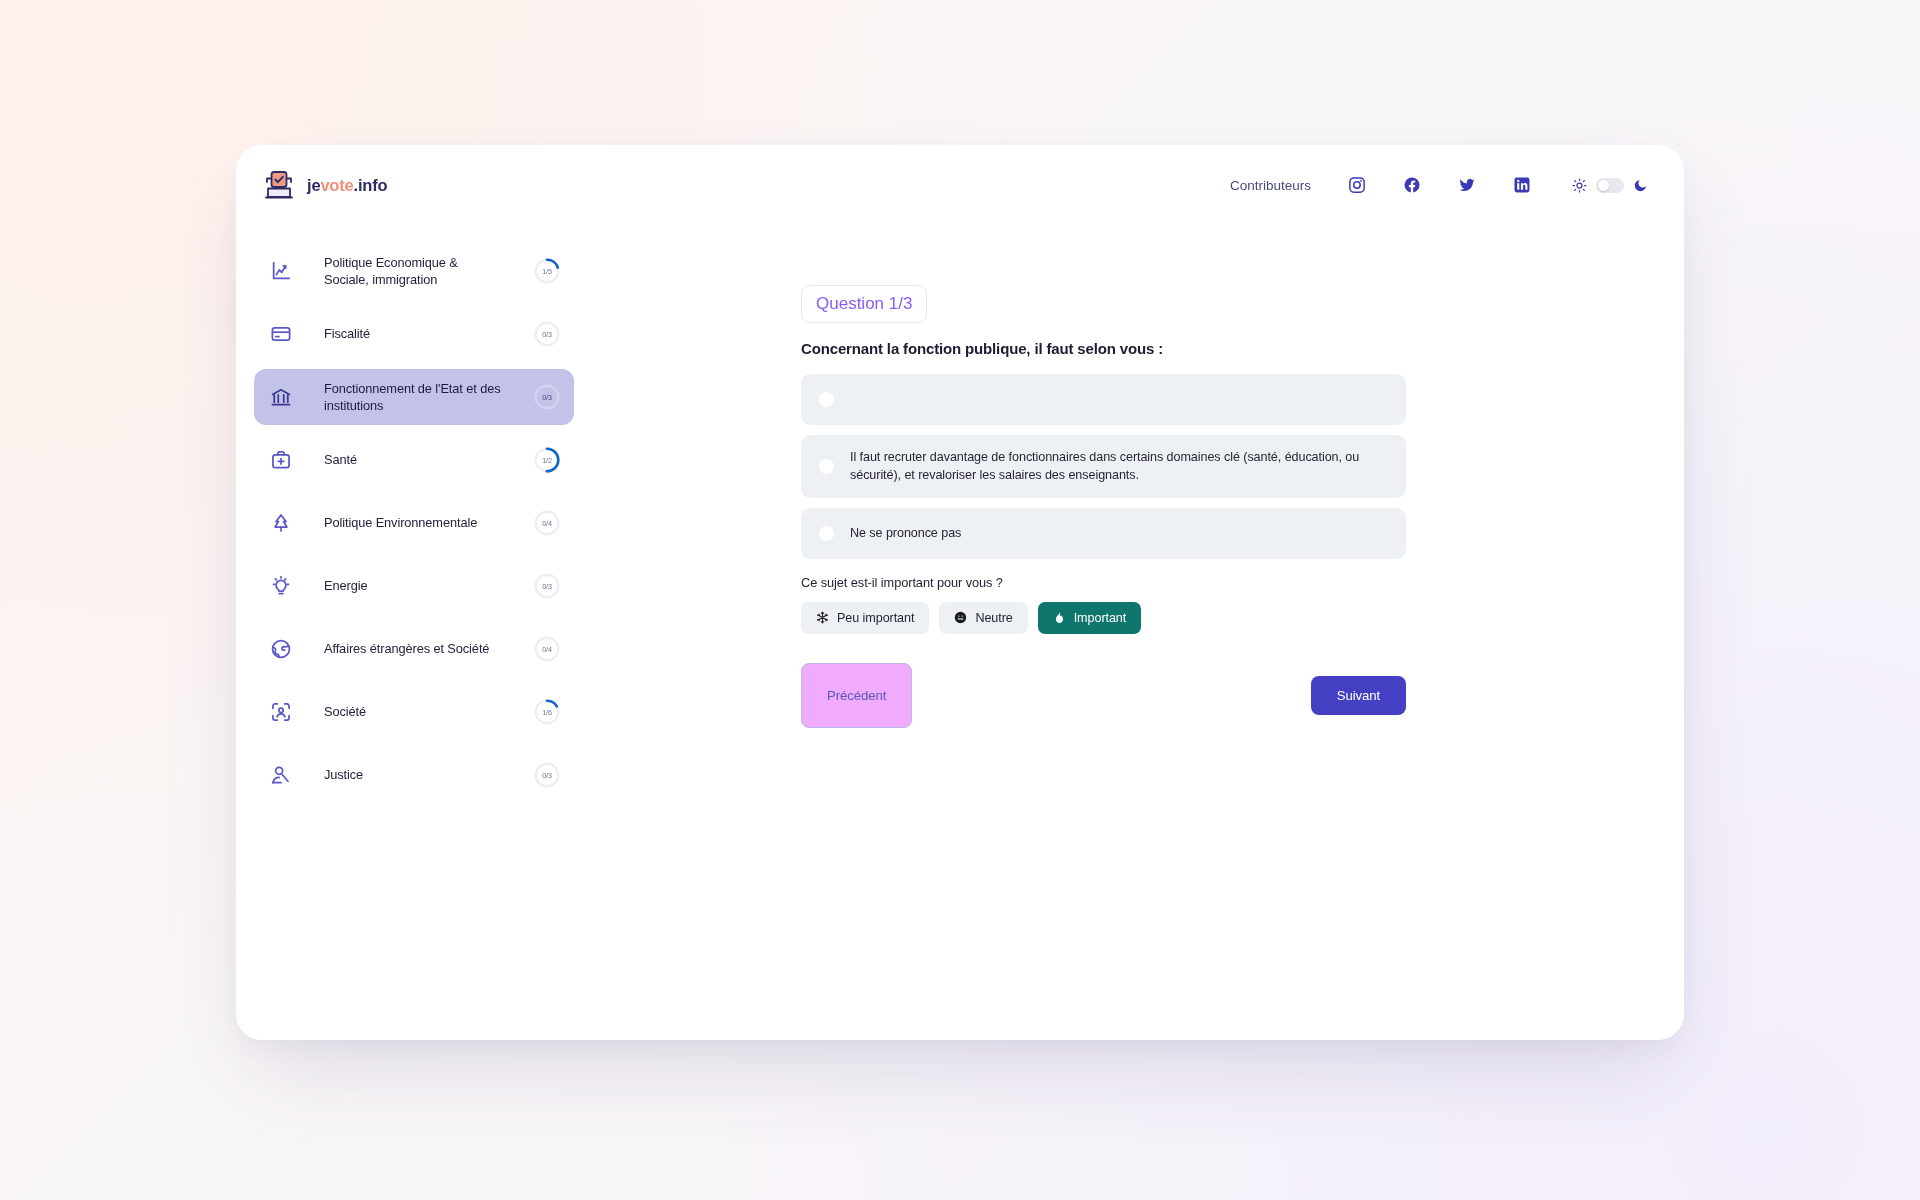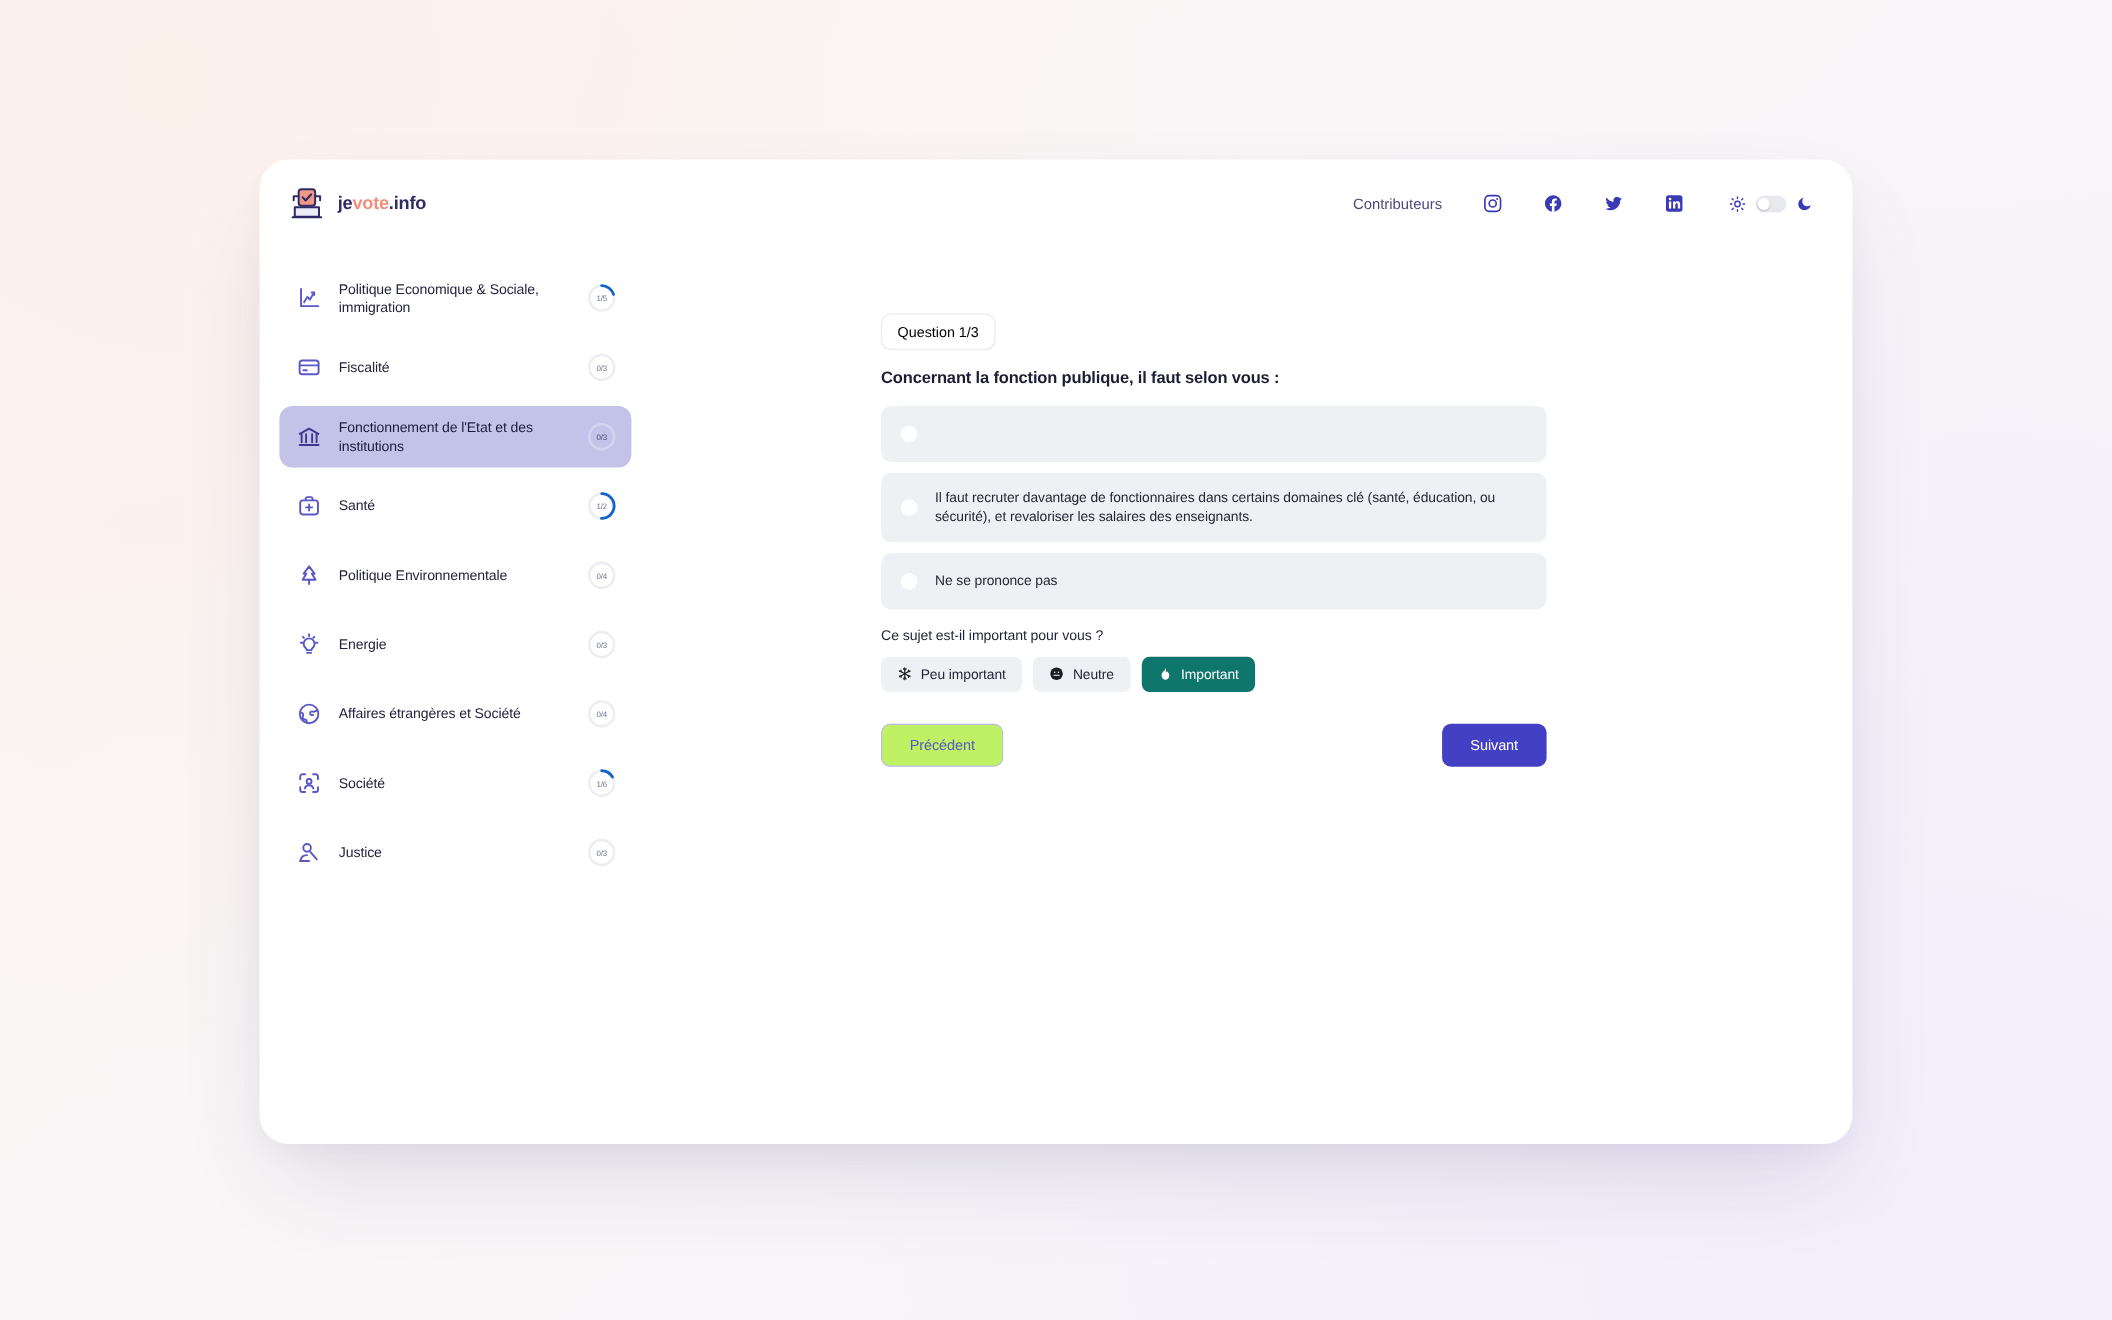--- a/index.html
+++ b/index.html
@@ -86,21 +86,21 @@
   .sidebar {
     position: absolute;
     left: 18px;
     top: 98px;
     width: 320px;
   }
   .side-item {
     position: relative;
     display: flex;
     align-items: center;
-    gap: 16px;
+    gap: 32px;
     height: 56px;
     padding: 0 14px 0 16px;
     border-radius: 12px;
     cursor: pointer;
     margin-bottom: 7px;
   }
   .side-item.active { background: #c3c2e8; }
   .side-icon { width: 22px; height: 22px; flex: none; color: #5a58c8; }
   .side-item.active .side-icon { color: #3b3a8f; }
   .side-label {
@@ -138,22 +138,22 @@
     position: absolute;
     left: 565px;
     top: 140px;
     width: 605px;
   }
   .q-badge {
     display: inline-block;
     padding: 8px 14px;
     border: 1px solid #e8e8ee;
     border-radius: 9px;
-    font-size: 13px;
-    color: #000000;
+    font-size: 17px;
+    color: #8b5cf6;
     background: #fff;
     box-shadow: 0 1px 2px rgba(0,0,0,0.03);
     cursor: default;
   }
   .q-title {
     margin-top: 17px;
     font-size: 15px;
     font-weight: bold;
     color: #1c1d33;
     letter-spacing: -0.15px;
@@ -209,24 +209,24 @@
   .imp-btn.selected { background: #0f766e; color: #ffffff; }
   .imp-ico { width: 13px; height: 13px; flex: none; display: block; }
 
   .nav-row {
     display: flex;
     justify-content: space-between;
     align-items: center;
     margin-top: 29px;
   }
   .btn-prev {
-    padding: 11px 25px;
+    padding: 24px 25px;
     border: 1px solid #b9b8e6;
     border-radius: 8px;
-    background: #bef264;
+    background: #f0abfc;
     color: #5957c4;
     font-size: 13.2px;
     cursor: pointer;
     font-family: "Liberation Sans", sans-serif;
     letter-spacing: -0.1px;
   }
   .btn-next {
     padding: 12px 26px;
     border: none;
     border-radius: 8px;

